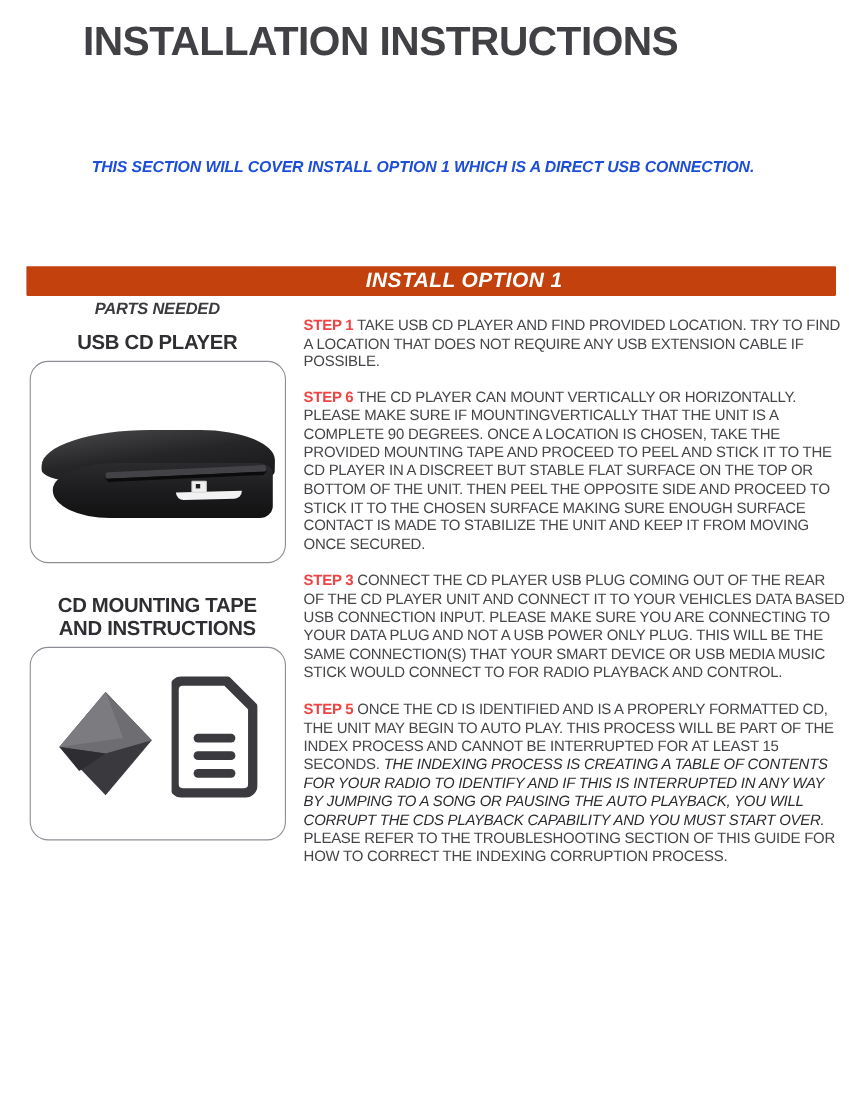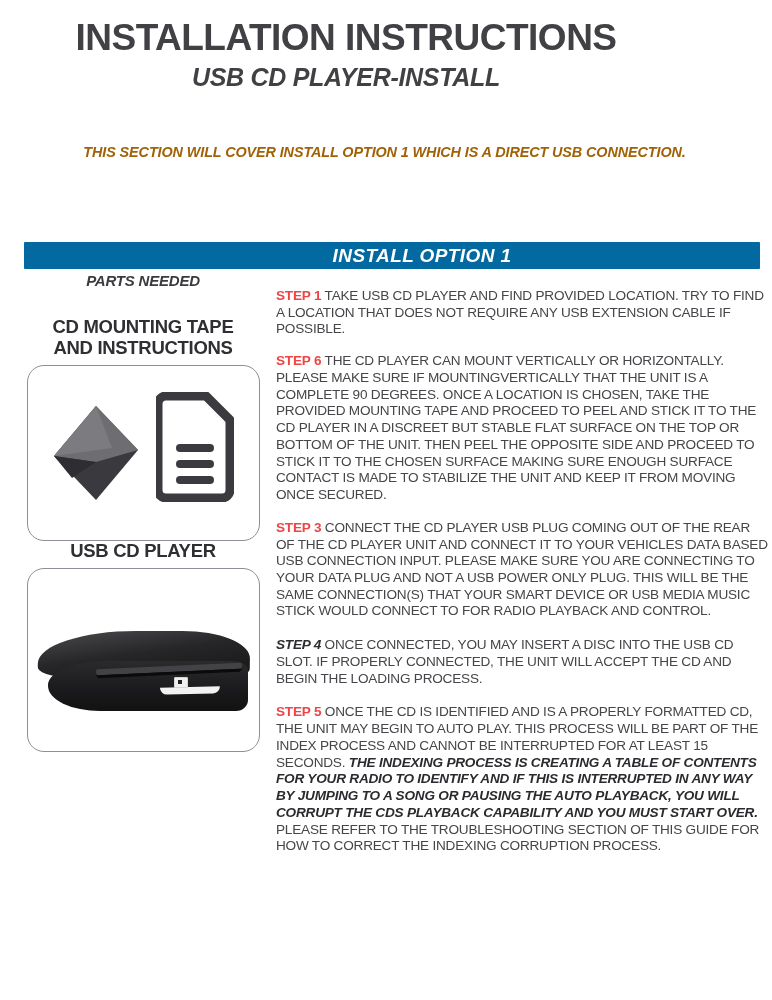--- a/index.html
+++ b/index.html
@@ -45,33 +45,33 @@
   }
   .section-intro {
     position: absolute;
     top: 144px;
     left: 0;
     width: 769px;
     text-align: center;
     font-size: 14.4px;
     font-weight: bold;
     font-style: italic;
-    color: #a16207;
+    color: #1d4ed8;
     letter-spacing: -0.1px;
     white-space: nowrap;
   }
 
   
   .option-banner {
     position: absolute;
     left: 24px;
     top: 242px;
     width: 736px;
     height: 27px;
-    background: #0369a1;
+    background: #c2410c;
     border-radius: 1px;
   }
   .option-banner-label {
     position: absolute;
     left: 0;
     right: 0;
     top: 3px;
     text-align: center;
     color: #ffffff;
     font-size: 19px;
@@ -240,111 +240,106 @@
   .step-num {
     font-weight: bold;
     color: #ef4444;
   }
   .step-num-italic {
     font-weight: bold;
     font-style: italic;
     color: #2e2e32;
   }
   .emphasis {
-    font-weight: bold;
+    font-weight: normal;
     font-style: italic;
     color: #2b2b2f;
     text-align: center;
   }
   .gap-2 { margin-bottom: 16px; }
   .gap-3 { margin-bottom: 17px; }
 </style>
 </head>
 <body>
 
 <div class="doc-header">
   <h1 class="main-title">INSTALLATION INSTRUCTIONS</h1>
-  <h2 class="sub-title">USB CD PLAYER-INSTALL</h2>
 </div>
 
 <div class="section-intro">THIS SECTION WILL COVER INSTALL OPTION 1 WHICH IS A DIRECT USB CONNECTION.</div>
 
 <div class="option-banner">
   <div class="option-banner-label">INSTALL OPTION 1</div>
 </div>
 
 <div class="parts-column">
 
   <div class="parts-needed-heading">PARTS NEEDED</div>
-
-  <div class="part-block part-block-2">
-    <div class="part-label">
-      <span>CD MOUNTING TAPE</span><br>
-      <span>AND INSTRUCTIONS</span>
-    </div>
-    <div class="part-frame frame-tape">
-
-      <div class="tape-shape">
-        <svg width="88" height="98" viewBox="0 0 88 98" aria-hidden="true">
-          <polygon points="44,2 86,46 44,96 2,52" fill="#3a3a3e"></polygon>
-          <polygon points="44,2 86,46 44,58 2,52" fill="#6d6d72"></polygon>
-          <polygon points="44,2 60,44 2,52" fill="#7b7b80"></polygon>
-          <polygon points="2,52 44,58 20,74" fill="#2e2e32"></polygon>
-        </svg>
-      </div>
-
-      <div class="doc-icon">
-        <svg width="78" height="110" viewBox="0 0 78 110" aria-hidden="true">
-          <path d="M10 4 h40 l24 24 v70 a8 8 0 0 1 -8 8 h-56 a8 8 0 0 1 -8 -8 v-86 a8 8 0 0 1 8 -8 z" fill="none" stroke="#3b3b3f" stroke-width="9" stroke-linejoin="round"></path>
-          <rect x="20" y="52" width="38" height="8" rx="4" fill="#3b3b3f"></rect>
-          <rect x="20" y="68" width="38" height="8" rx="4" fill="#3b3b3f"></rect>
-          <rect x="20" y="84" width="38" height="8" rx="4" fill="#3b3b3f"></rect>
-        </svg>
-      </div>
-
-    </div>
-  </div>
 
   <div class="part-block">
     <div class="part-label">USB CD PLAYER</div>
     <div class="part-frame frame-player">
       <div class="cdplayer">
         <div class="cd-top"></div>
         <div class="cd-front"></div>
         <div class="cd-slot"></div>
         <div class="cd-slot-inner"></div>
         <div class="cd-tray-lip"></div>
         <div class="cd-button"></div>
         <div class="cd-button-dot"></div>
       </div>
     </div>
   </div>
+
+  <div class="part-block part-block-2">
+    <div class="part-label">
+      <span>CD MOUNTING TAPE</span><br>
+      <span>AND INSTRUCTIONS</span>
+    </div>
+    <div class="part-frame frame-tape">
+
+      <div class="tape-shape">
+        <svg width="88" height="98" viewBox="0 0 88 98" aria-hidden="true">
+          <polygon points="44,2 86,46 44,96 2,52" fill="#3a3a3e"></polygon>
+          <polygon points="44,2 86,46 44,58 2,52" fill="#6d6d72"></polygon>
+          <polygon points="44,2 60,44 2,52" fill="#7b7b80"></polygon>
+          <polygon points="2,52 44,58 20,74" fill="#2e2e32"></polygon>
+        </svg>
+      </div>
+
+      <div class="doc-icon">
+        <svg width="78" height="110" viewBox="0 0 78 110" aria-hidden="true">
+          <path d="M10 4 h40 l24 24 v70 a8 8 0 0 1 -8 8 h-56 a8 8 0 0 1 -8 -8 v-86 a8 8 0 0 1 8 -8 z" fill="none" stroke="#3b3b3f" stroke-width="9" stroke-linejoin="round"></path>
+          <rect x="20" y="52" width="38" height="8" rx="4" fill="#3b3b3f"></rect>
+          <rect x="20" y="68" width="38" height="8" rx="4" fill="#3b3b3f"></rect>
+          <rect x="20" y="84" width="38" height="8" rx="4" fill="#3b3b3f"></rect>
+        </svg>
+      </div>
+
+    </div>
+  </div>
 </div>
 
 <div class="steps-column">
 
   <p class="step">
     <span class="step-num">STEP 1</span>
     <span>TAKE USB CD PLAYER AND FIND PROVIDED LOCATION.  TRY TO FIND A LOCATION THAT DOES NOT REQUIRE ANY USB EXTENSION CABLE IF POSSIBLE.</span>
   </p>
 
   <p class="step gap-2">
     <span class="step-num">STEP 6</span>
     <span>THE CD PLAYER CAN MOUNT VERTICALLY OR HORIZONTALLY.  PLEASE MAKE SURE IF MOUNTINGVERTICALLY THAT THE UNIT IS A COMPLETE 90 DEGREES.  ONCE A LOCATION IS CHOSEN, TAKE THE PROVIDED MOUNTING TAPE AND PROCEED TO PEEL AND STICK IT TO THE CD PLAYER IN A DISCREET BUT STABLE FLAT SURFACE ON THE TOP OR BOTTOM OF THE UNIT.  THEN PEEL THE OPPOSITE SIDE AND PROCEED TO STICK IT TO THE CHOSEN SURFACE MAKING SURE ENOUGH SURFACE CONTACT IS MADE TO STABILIZE THE UNIT AND KEEP IT FROM MOVING ONCE SECURED.</span>
   </p>
 
   <p class="step gap-3">
     <span class="step-num">STEP 3</span>
     <span>CONNECT THE CD PLAYER USB PLUG COMING OUT OF THE REAR OF THE CD PLAYER UNIT AND CONNECT IT TO YOUR VEHICLES DATA BASED USB CONNECTION INPUT.  PLEASE MAKE SURE YOU ARE CONNECTING TO YOUR DATA PLUG AND NOT A USB POWER ONLY PLUG. THIS WILL BE THE SAME CONNECTION(S) THAT YOUR SMART DEVICE OR USB MEDIA MUSIC STICK WOULD CONNECT TO FOR RADIO PLAYBACK AND CONTROL.</span>
   </p>
 
-  <p class="step gap-3">
-    <span class="step-num-italic">STEP 4</span>
-    <span>ONCE CONNECTED, YOU MAY INSERT A DISC INTO THE USB CD SLOT.   IF PROPERLY CONNECTED, THE UNIT WILL ACCEPT THE CD AND BEGIN THE LOADING PROCESS.</span>
-  </p>
 
   <p class="step gap-3">
     <span class="step-num">STEP 5</span>
     <span>ONCE THE CD IS IDENTIFIED AND IS A PROPERLY FORMATTED CD, THE UNIT MAY BEGIN TO AUTO PLAY.   THIS PROCESS WILL BE PART OF THE INDEX PROCESS AND CANNOT BE INTERRUPTED FOR AT LEAST 15 SECONDS. </span><span class="emphasis">THE INDEXING PROCESS IS CREATING A TABLE OF CONTENTS FOR YOUR RADIO TO IDENTIFY AND IF THIS IS INTERRUPTED IN ANY WAY BY JUMPING TO A SONG OR PAUSING THE AUTO PLAYBACK, YOU WILL CORRUPT THE CDS PLAYBACK CAPABILITY AND YOU MUST START OVER.</span><span>  PLEASE REFER TO THE TROUBLESHOOTING SECTION OF THIS GUIDE FOR HOW TO CORRECT THE INDEXING CORRUPTION PROCESS.</span>
   </p>
 
 
 </div>
 
 </body></html>

